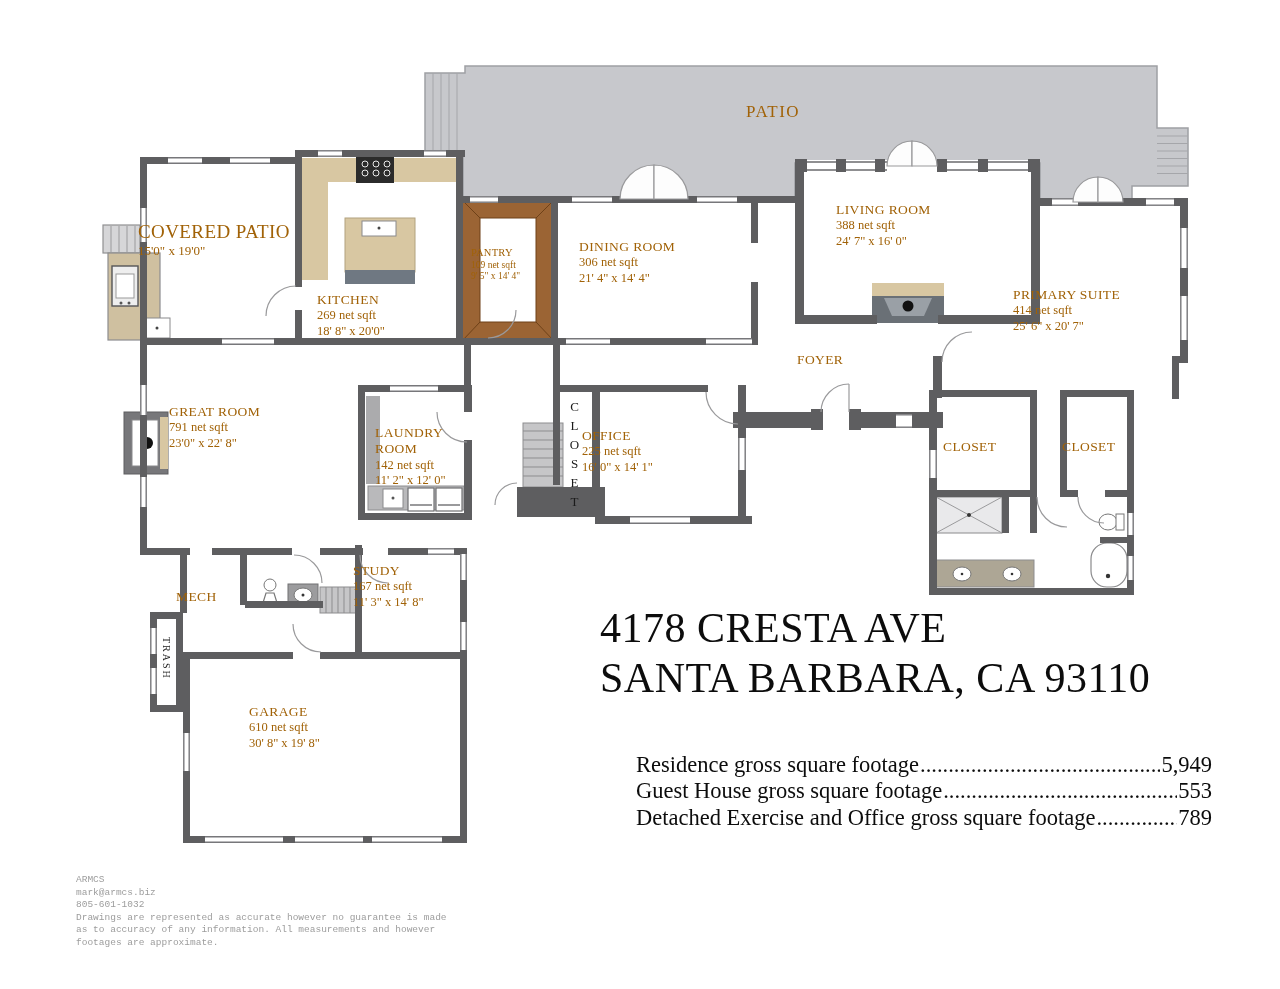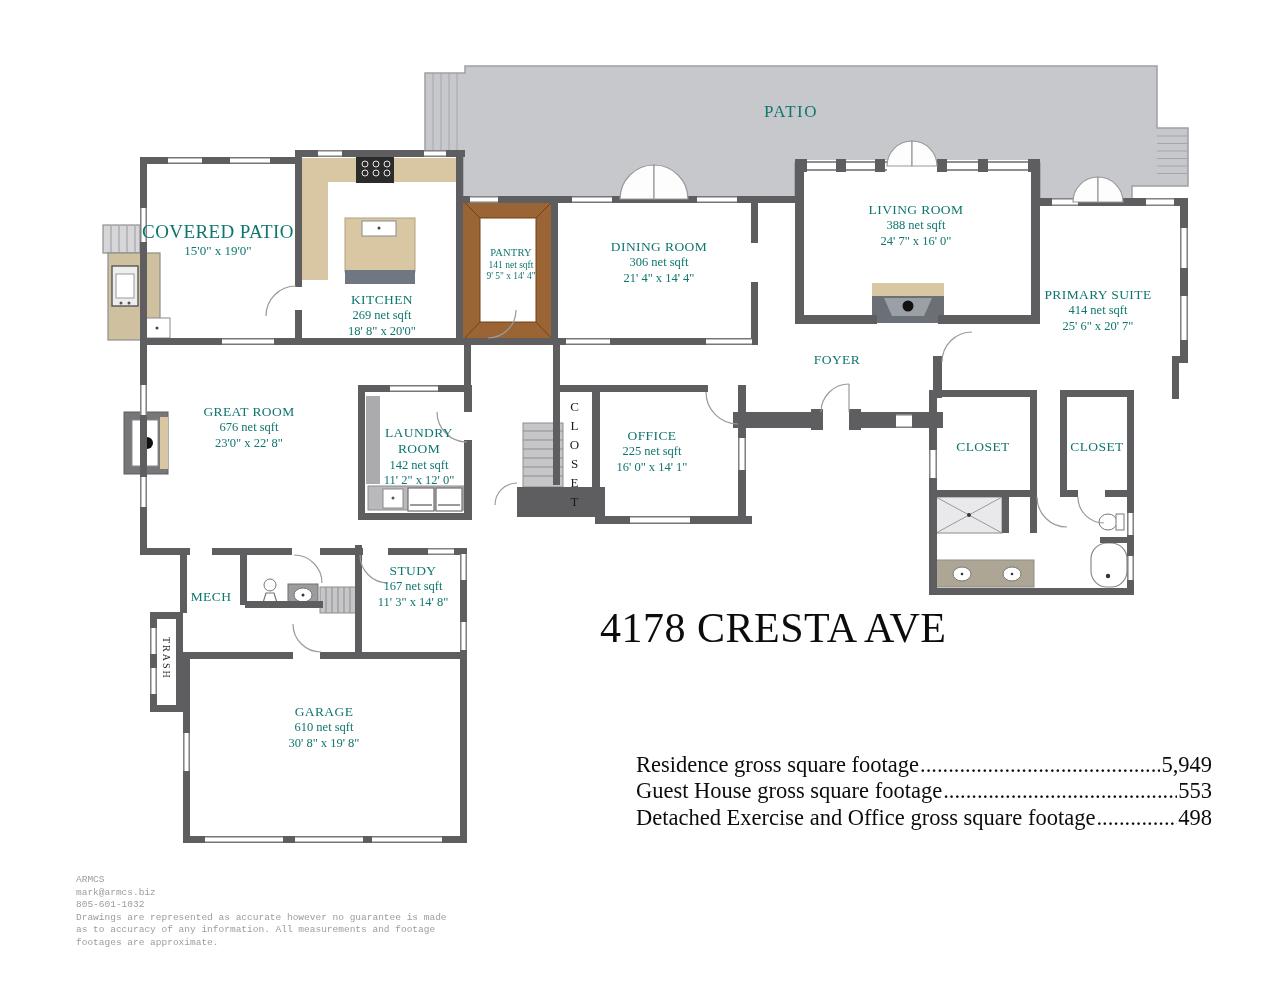--- a/index.html
+++ b/index.html
@@ -1,19 +1,19 @@
 <!DOCTYPE html>
 <html><head>
 <meta charset="utf-8">
 <style>
   html,body{margin:0;padding:0}
   body{width:1280px;height:989px;background:#ffffff;position:relative;overflow:hidden;
        font-family:"Liberation Serif",serif;color:#1b1b1b}
   #plan-svg{position:absolute;left:0;top:0}
-  .rlabel{position:absolute;text-align:center;line-height:1.22;color:#0f766e}
+  .rlabel{position:absolute;text-align:left;line-height:1.22;color:#a16207}
   .rname{font-size:13.5px;letter-spacing:.4px;white-space:normal}
   .rsub{font-size:12.5px}
   .sm .rname{font-size:10.5px;letter-spacing:.2px}
   .sm .rsub{font-size:9.5px}
   .patio-name{font-size:17px;letter-spacing:1.5px}
   .vlabel{position:absolute;writing-mode:vertical-rl;text-orientation:upright;
           font-size:13px;letter-spacing:4px;color:#1b1b1b}
   .trash-label{position:absolute;writing-mode:vertical-rl;font-size:10px;
           letter-spacing:2px;color:#1b1b1b}
   .title-block{position:absolute;left:600px;top:604px;width:620px;text-align:left;
@@ -335,21 +335,21 @@
 </div>
 
 <div class="rlabel" style="left:317px;top:292px;width:130px">
   <div class="rname">KITCHEN</div>
   <div class="rsub">269 net sqft</div>
   <div class="rsub">18' 8" x 20'0"</div>
 </div>
 
 <div class="rlabel sm" style="left:471px;top:247px;width:80px">
   <div class="rname">PANTRY</div>
-  <div class="rsub">141 net sqft</div>
+  <div class="rsub">109 net sqft</div>
   <div class="rsub">9' 5" x 14' 4"</div>
 </div>
 
 <div class="rlabel" style="left:579px;top:239px;width:160px">
   <div class="rname">DINING ROOM</div>
   <div class="rsub">306 net sqft</div>
   <div class="rsub">21' 4" x 14' 4"</div>
 </div>
 
 <div class="rlabel" style="left:836px;top:202px;width:160px">
@@ -363,21 +363,21 @@
   <div class="rsub">414 net sqft</div>
   <div class="rsub">25' 6" x 20' 7"</div>
 </div>
 
 <div class="rlabel" style="left:797px;top:352px;width:80px">
   <div class="rname">FOYER</div>
 </div>
 
 <div class="rlabel" style="left:169px;top:404px;width:160px">
   <div class="rname">GREAT ROOM</div>
-  <div class="rsub">676 net sqft</div>
+  <div class="rsub">791 net sqft</div>
   <div class="rsub">23'0" x 22' 8"</div>
 </div>
 
 <div class="rlabel" style="left:375px;top:425px;width:88px">
   <div class="rname">LAUNDRY ROOM</div>
   <div class="rsub">142 net sqft</div>
   <div class="rsub">11' 2" x 12' 0"</div>
 </div>
 
 <div class="rlabel" style="left:943px;top:439px;width:80px">
@@ -409,40 +409,41 @@
 <div class="trash-label" style="left:161px;top:637px;height:60px">TRASH</div>
 
 <div class="rlabel" style="left:249px;top:704px;width:150px">
   <div class="rname">GARAGE</div>
   <div class="rsub">610 net sqft</div>
   <div class="rsub">30' 8" x 19' 8"</div>
 </div>
 
 <div class="title-block">
   <div>4178 CRESTA AVE</div>
+  <div>SANTA BARBARA, CA 93110</div>
 </div>
 
 <div class="footage">
   <div class="frow">
     <span class="flabel">Residence gross square footage</span>
     <span class="fdots"></span>
     <span class="fvalue">5,949</span>
   </div>
   <div class="frow">
     <span class="flabel">Guest House gross square footage</span>
     <span class="fdots"></span>
     <span class="fvalue">553</span>
   </div>
   <div class="frow">
     <span class="flabel">Detached Exercise and Office gross square footage</span>
     <span class="fdots"></span>
-    <span class="fvalue">498</span>
+    <span class="fvalue">789</span>
   </div>
 </div>
 
 <div class="footer">
   <div>ARMCS</div>
   <div>mark@armcs.biz</div>
   <div>805-601-1032</div>
   <div>Drawings are represented as accurate however no guarantee is made</div>
-  <div>as to accuracy of any information. All measurements and footage</div>
+  <div>as to accuracy of any information. All measurements and however</div>
   <div>footages are approximate.</div>
 </div>
 
 </body></html>

